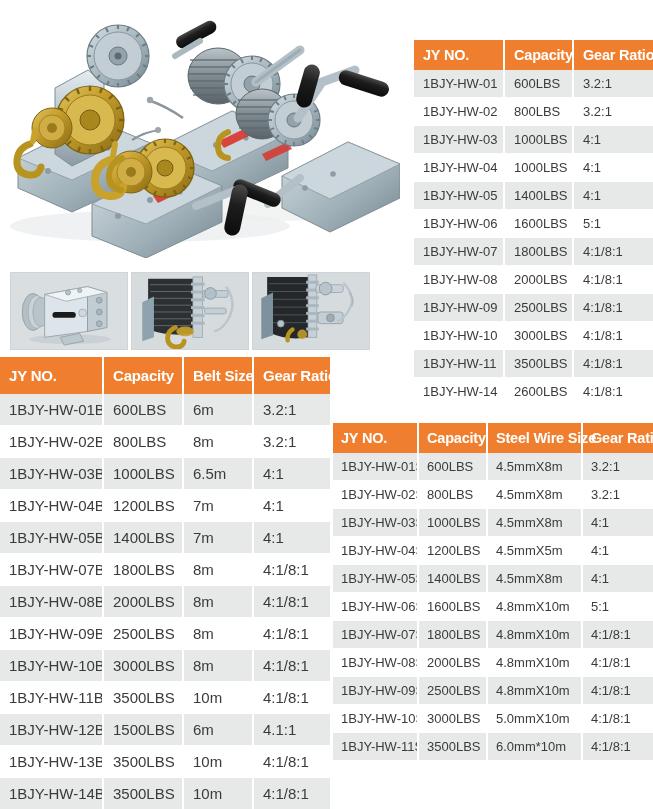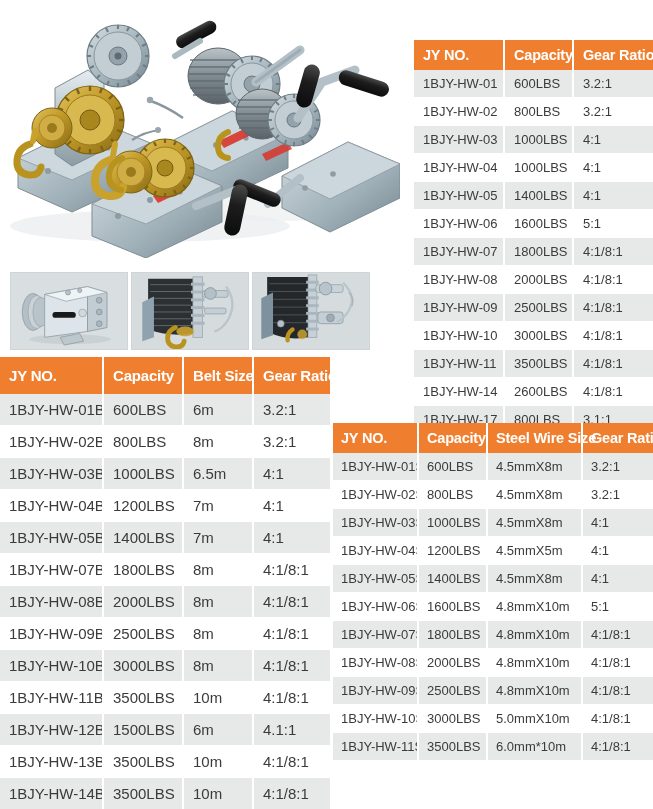--- a/index.html
+++ b/index.html
@@ -562,25 +562,20 @@
       <tr>
           <td>1BJY-HW-11</td>
           <td>3500LBS</td>
           <td>4:1/8:1</td>
         </tr>
       <tr>
           <td>1BJY-HW-14</td>
           <td>2600LBS</td>
           <td>4:1/8:1</td>
         </tr>
-      <tr>
-          <td>1BJY-HW-17</td>
-          <td>800LBS</td>
-          <td>3.1:1</td>
-        </tr>
     </tbody>
   </table>
 
   <table id="table-steelwire" class="spec-table">
     <colgroup>
       <col class="c1">
         <col class="c2">
         <col class="c3">
         <col class="c4">
     </colgroup>

